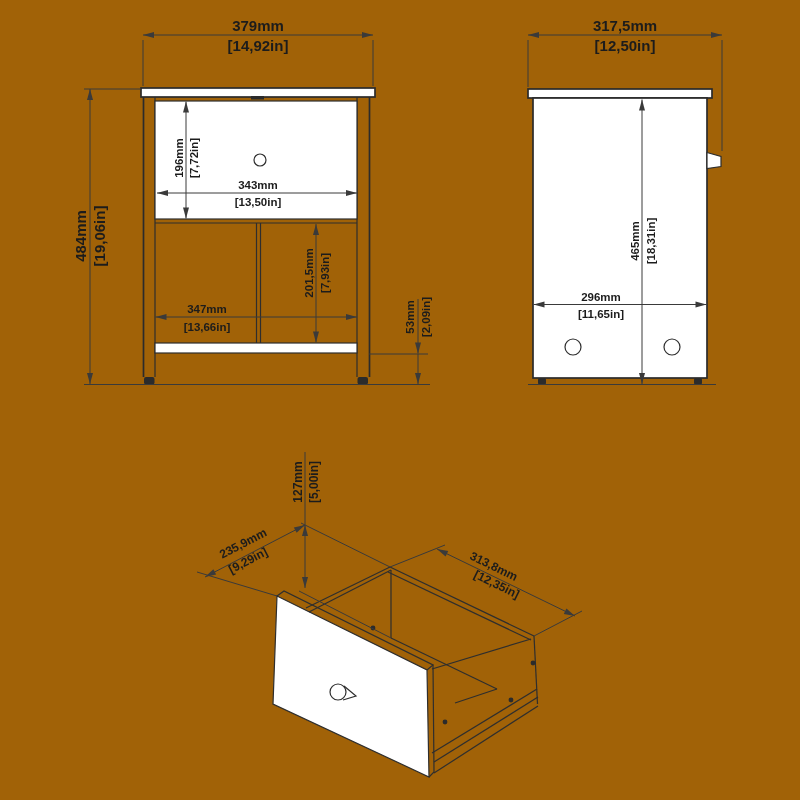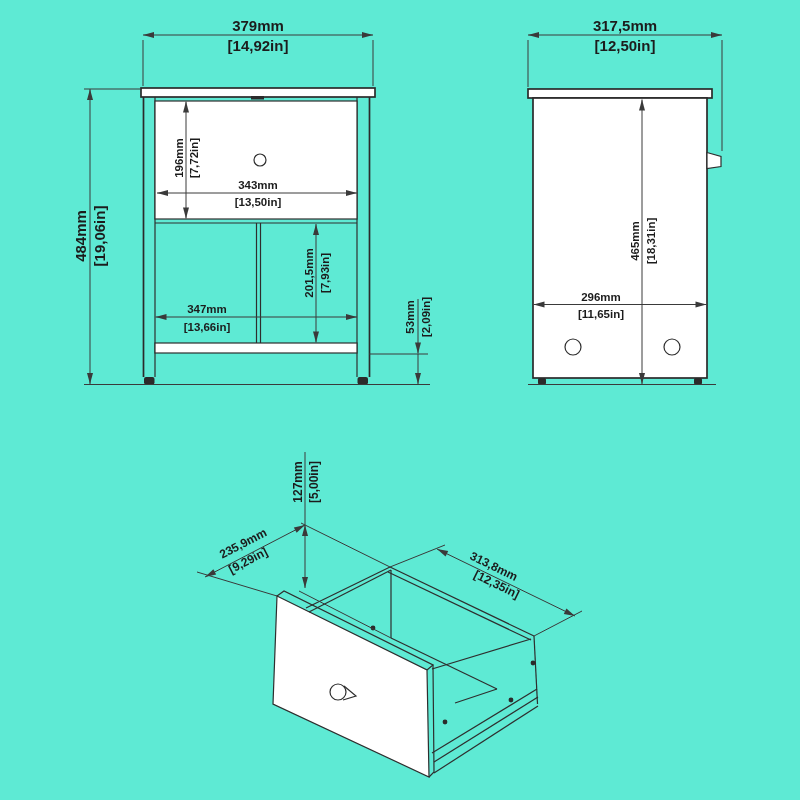--- a/index.html
+++ b/index.html
@@ -1,16 +1,16 @@
 <!DOCTYPE html>
 <html><head>
 <meta charset="utf-8">
 <style>
   html,body{margin:0;padding:0;background:#ffffff;}
-  .canvas{position:relative;width:800px;height:800px;background:#5eead4;overflow:hidden;}
+  .canvas{position:relative;width:800px;height:800px;background:#a16207;overflow:hidden;}
   svg{display:block;}
   .heavy{stroke:#2b2b2b;stroke-width:1.7;}
   .med{stroke:#2e2e2e;stroke-width:1.2;}
   .thin{stroke:#3a3a3a;stroke-width:1;}
   .dim{stroke:#3a3a3a;stroke-width:1;}
   .nofill{fill:none;}
   .wfill{fill:#ffffff;}
   .dark{fill:#2b2b2b;stroke:none;}
   text{font-family:"Liberation Sans","DejaVu Sans",sans-serif;font-weight:bold;fill:#1c1c1c;}
   .t15{font-size:15px;}

